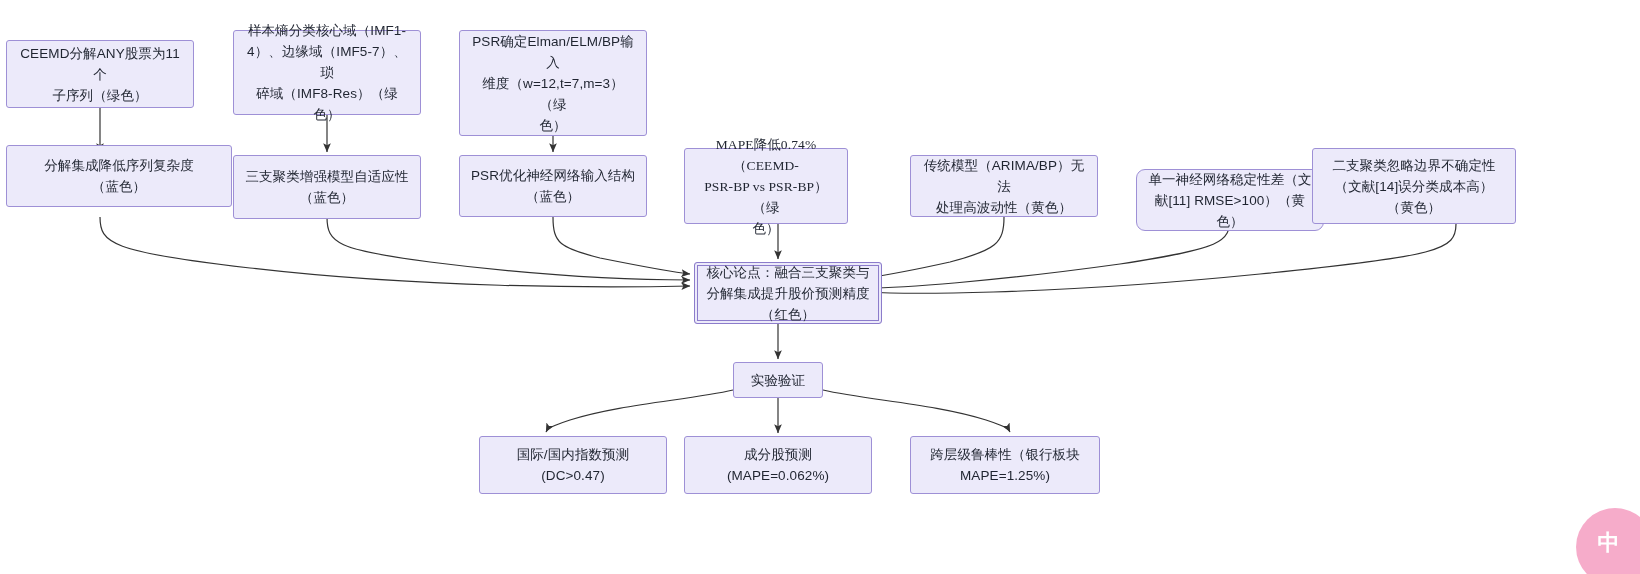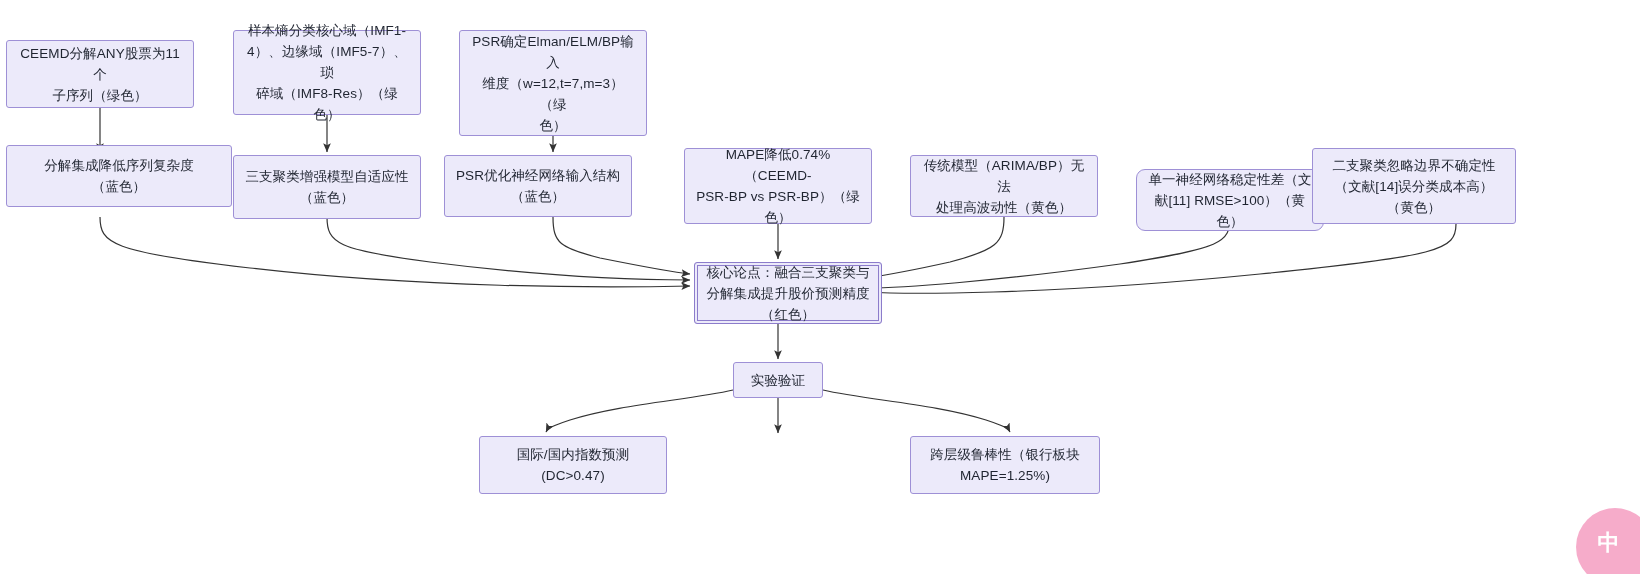--- a/index.html
+++ b/index.html
@@ -104,26 +104,26 @@
   <div class="node" style="left:6px;top:145px;width:226px;height:62px;">
     <span class="txt">分解集成降低序列复杂度
 （蓝色）</span>
   </div>
 
   <div class="node" style="left:233px;top:155px;width:188px;height:64px;">
     <span class="txt">三支聚类增强模型自适应性
 （蓝色）</span>
   </div>
 
-  <div class="node" style="left:444px;top:155px;width:188px;height:62px;">
+  <div class="node" style="left:459px;top:155px;width:188px;height:62px;">
     <span class="txt">PSR优化神经网络输入结构
 （蓝色）</span>
   </div>
 
-  <div class="node" style="left:684px;top:148px;width:188px;height:76px;">
+  <div class="node" style="left:684px;top:148px;width:164px;height:76px;font-family:Liberation Serif, serif;">
     <span class="txt">MAPE降低0.74%（CEEMD-
 PSR-BP vs PSR-BP）（绿
 色）</span>
   </div>
 
   <div class="node" style="left:910px;top:155px;width:188px;height:62px;">
     <span class="txt">传统模型（ARIMA/BP）无法
 处理高波动性（黄色）</span>
   </div>
 
@@ -146,20 +146,24 @@
 
   <div class="node" style="left:733px;top:362px;width:90px;height:36px;">
     <span class="txt">实验验证</span>
   </div>
 
   <div class="node" style="left:459px;top:436px;width:188px;height:58px;margin-left:20px;">
     <span class="txt">国际/国内指数预测
 (DC&gt;0.47)</span>
   </div>
 
+  <div class="node" style="left:684px;top:436px;width:188px;height:58px;">
+    <span class="txt">成分股预测
+(MAPE=0.062%)</span>
+  </div>
 
   <div class="node" style="left:910px;top:436px;width:190px;height:58px;">
     <span class="txt">跨层级鲁棒性（银行板块
 MAPE=1.25%)</span>
   </div>
 
   <div class="watermark">
     <span>中</span>
   </div>
 

